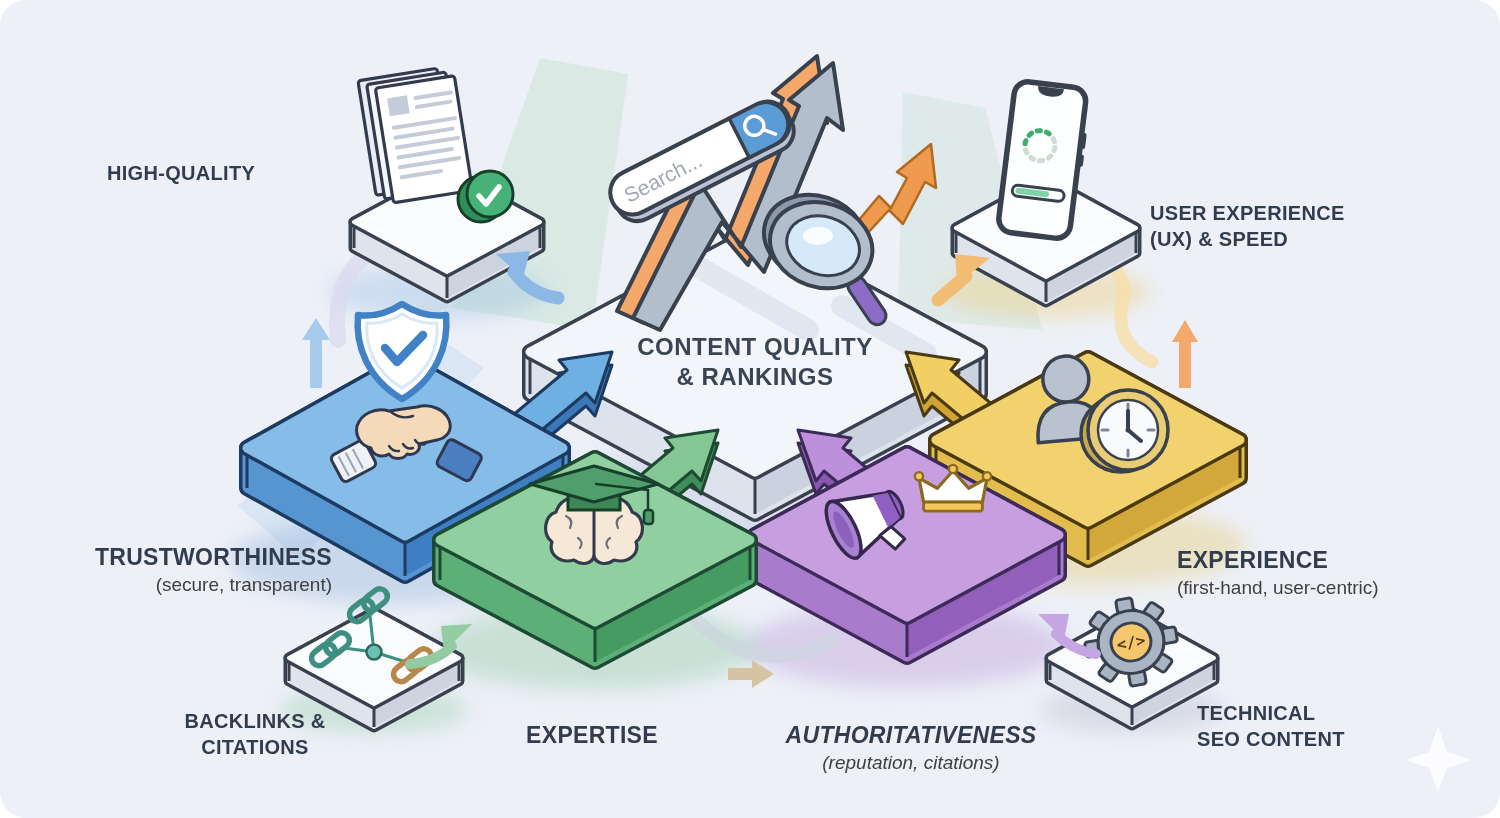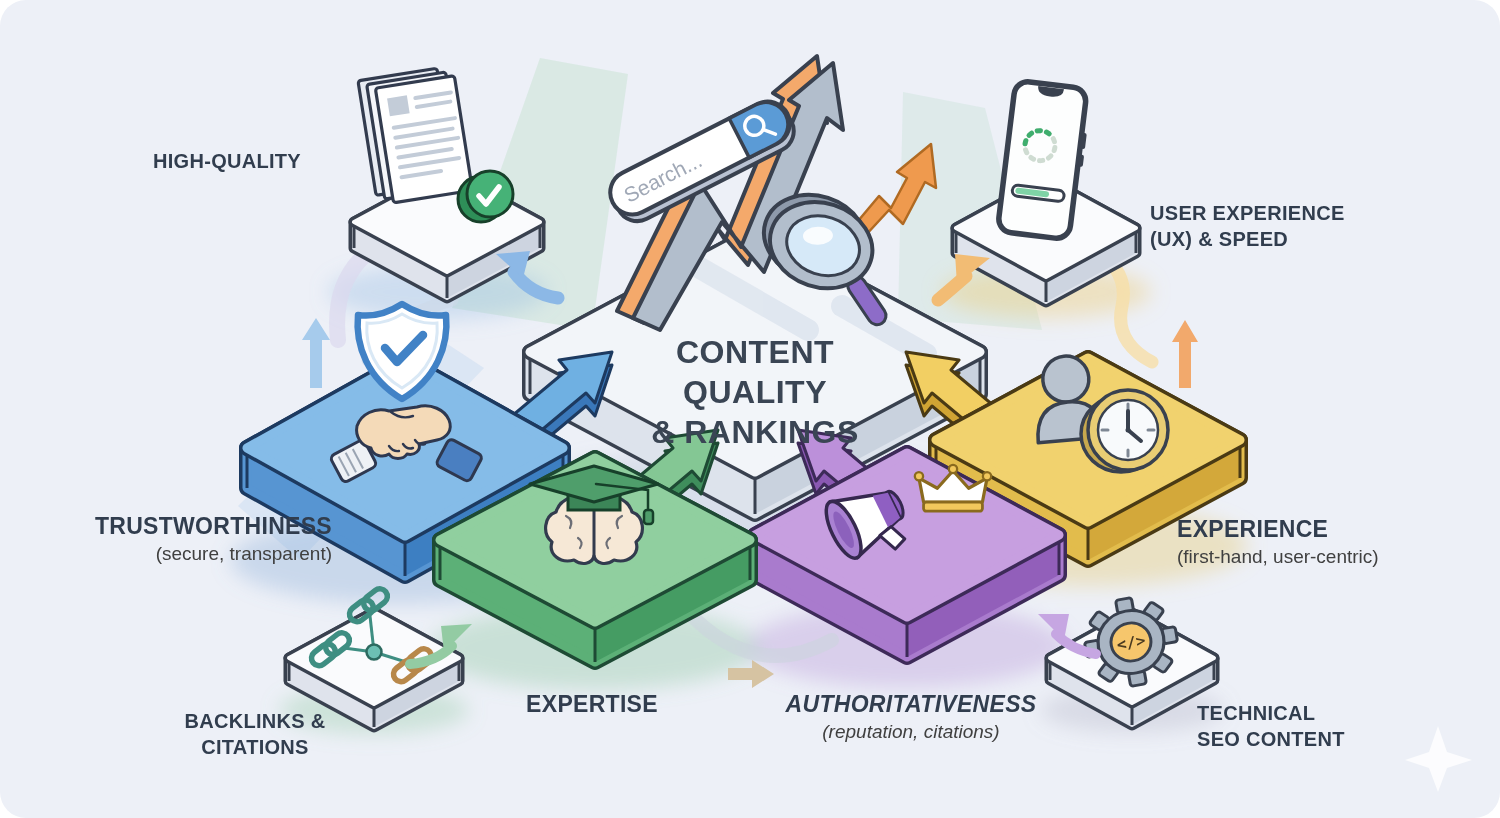--- a/index.html
+++ b/index.html
@@ -1,25 +1,25 @@
 <!DOCTYPE html>
 <html><head>
 <meta charset="utf-8">
 <style>
   html,body{margin:0;padding:0;background:#ffffff;font-family:"Liberation Sans",sans-serif;}
   .canvas{position:relative;width:1500px;height:818px;margin:0 auto;background:#edf0f7;border-radius:26px;overflow:hidden;}
   svg.scene{position:absolute;inset:0;display:block;}
   .lbl{position:absolute;color:#313d4e;line-height:1.3;letter-spacing:.3px;}
-  .lbl .t{display:block;font-weight:bold;}
+  .lbl .t{display:block;font-weight:bold;margin-top:31px;}
   .lbl .s{display:block;font-weight:normal;color:#404040;}
   .corner{font-size:20px;font-weight:bold;}
   .corner span{display:block;}
   .big .t{font-size:23px;}
   .big .s{font-size:19px;letter-spacing:0;}
-  .center-title{font-size:32px;font-weight:bold;color:#3a4554;text-align:center;line-height:1.25;letter-spacing:.5px;}
+  .center-title{font-size:24px;font-weight:bold;color:#3a4554;text-align:center;line-height:1.25;letter-spacing:.5px;}
   .center-title span{display:block;}
 </style>
 </head>
 <body>
 
 <div class="canvas">
 <svg class="scene" viewBox="0 0 1500 818">
   <defs>
     <filter id="soft" x="-60%" y="-60%" width="220%" height="220%">
           <feGaussianBlur stdDeviation="10"></feGaussianBlur>
@@ -355,21 +355,21 @@
   </g>
   <g>
     <path d="M 316,318 L 330,340 L 322,340 L 322,388 L 310,388 L 310,340 L 302,340 Z" fill="#a6cbec"></path>
     <path d="M 1185,320 L 1198,342 L 1191,342 L 1191,388 L 1179,388 L 1179,342 L 1172,342 Z" fill="#f2a96c"></path>
     <path d="M 728,668 L 752,668 L 752,660 L 774,674 L 752,688 L 752,680 L 728,680 Z" fill="#d6c3a2"></path>
   </g>
 
   <path fill="#ffffff" opacity="0.8" d="M 1438,726 L 1447,752 L 1472,760 L 1447,768 L 1438,792 L 1429,768 L 1405,760 L 1429,752 Z"></path>
 </svg>
 
-<div class="lbl corner" style="left:107px;top:148px;width:240px;text-align:center;">
+<div class="lbl corner" style="left:107px;top:160px;width:240px;text-align:left;">
   <span>HIGH-QUALITY</span>
 </div>
 
 <div class="lbl corner" style="left:1150px;top:160px;width:280px;text-align:left;margin-top:40px;">
   <span>USER EXPERIENCE</span>
   <span>(UX) &amp; SPEED</span>
 </div>
 
 <div class="lbl center-title" style="left:615px;top:332px;width:280px;">
   <span>CONTENT QUALITY</span>

